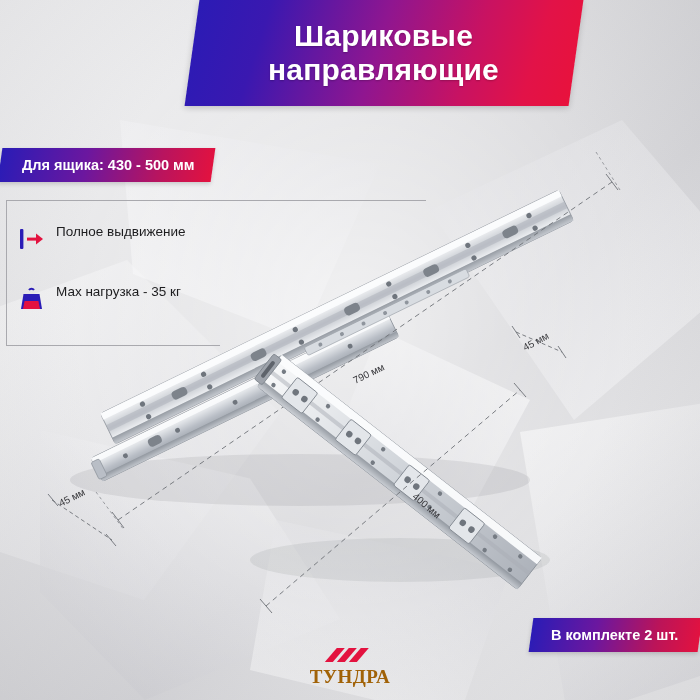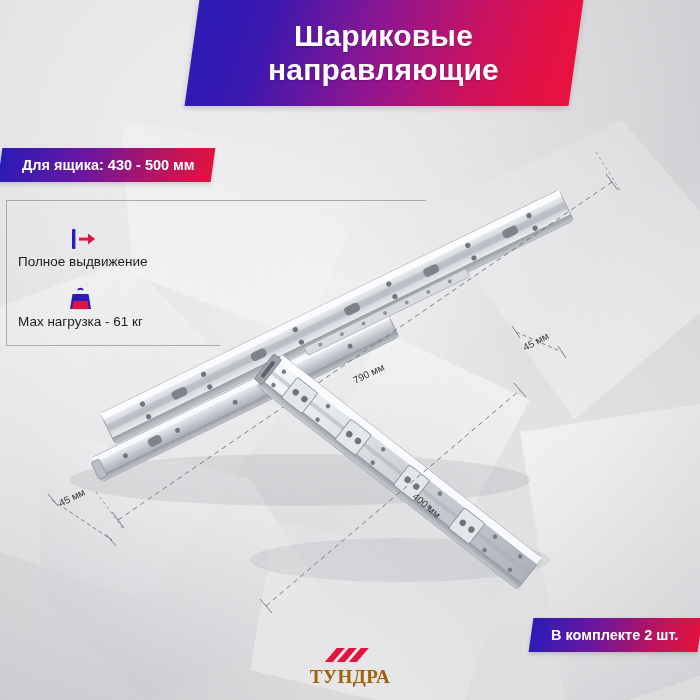--- a/index.html
+++ b/index.html
@@ -101,23 +101,21 @@
     white-space: nowrap;
     transform: skewX(-8deg);
     box-shadow: 0 2px 4px rgba(0,0,0,0.16);
   }
   .spec-badge span { transform: skewX(8deg); }
 
   
   .feature {
     position: absolute;
     display: flex;
-    align-items: center;
-    gap: 0;
-    flex-direction: column;
+    gap: 12px;
   }
   .feature-label {
     font-size: 13.5px;
     color: #1d1d1f;
     white-space: nowrap;
   }
   .feat-1 { left: 18px; top: 224px; }
   .feat-2 { left: 18px; top: 284px; }
   .ico {
     width: 26px;
@@ -412,21 +410,21 @@
   </div>
 
   <div class="feature feat-2">
     <span class="ico">
       <svg width="26" height="28" viewBox="0 0 26 28">
         <path d="M11 5 a3 3 0 0 1 5 0" stroke="#2a1cb6" stroke-width="2" fill="none"></path>
         <path d="M5.5 9 h16 l2.5 15 h-21 z" fill="#2a1cb6"></path>
         <path d="M6.6 16 h13.8 l1.6 8 h-17 z" fill="#e3123f"></path>
       </svg>
     </span>
-    <span class="feature-label">Мах нагрузка - 61 кг</span>
+    <span class="feature-label">Мах нагрузка - 35 кг</span>
   </div>
 
   <div class="kit-badge">
     <span>В комплекте 2 шт.</span>
   </div>
 
   <div class="brand">
     <svg class="brand-mark" width="58" height="18" viewBox="0 0 58 18">
       <polygon points="16,2 24,2 12,16 4,16" fill="#e3123f"></polygon>
       <polygon points="28,2 36,2 24,16 16,16" fill="#e3123f"></polygon>

